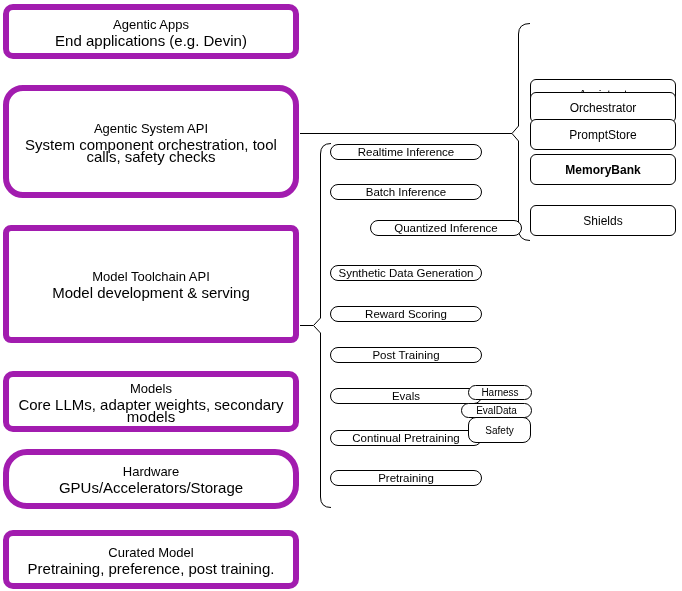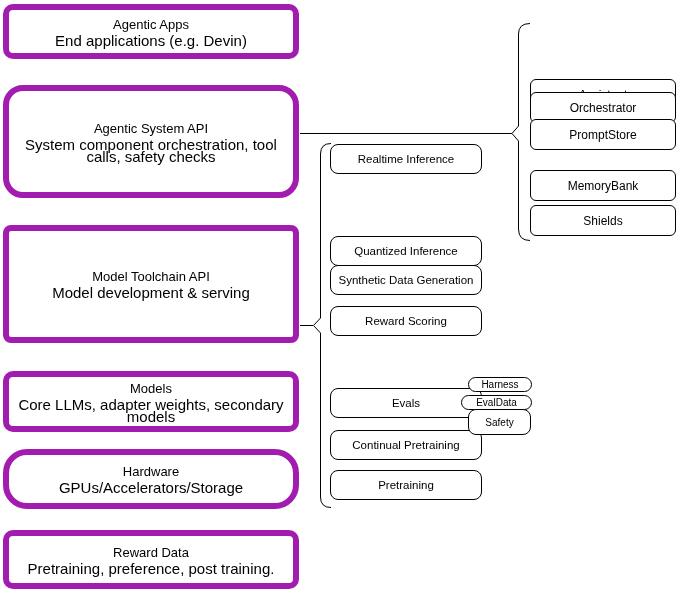--- a/index.html
+++ b/index.html
@@ -37,34 +37,35 @@
     position: absolute;
     border: 1px solid #000000;
     background: #ffffff;
     box-sizing: border-box;
     display: flex;
     align-items: center;
     justify-content: center;
     text-align: center;
     white-space: nowrap;
   }
-  .mid   { left: 330px; width: 152px; height: 30px; border-radius: 8px; font-size: 11.5px; }
+  .mid   { left: 330px; width: 152px; height: 16px; border-radius: 8px; font-size: 11.5px; }
   .right { left: 530px; width: 146px; height: 31px; border-radius: 6px; font-size: 12px; }
   .pill {
     position: absolute;
     border: 1px solid #000000;
     background: #ffffff;
     box-sizing: border-box;
     border-radius: 8px;
     display: flex;
     align-items: center;
     justify-content: center;
     font-size: 10px;
     white-space: nowrap;
     z-index: 3;
+    margin-top: 8px;
   }
 </style>
 </head>
 <body>
 
 <div class="canvas">
 
   <svg class="overlay" width="682" height="591" viewBox="0 0 682 591">
 
     <line x1="300" y1="133.5" x2="512" y2="133.5" stroke="#000000" stroke-width="1" fill="none"></line>
@@ -95,35 +96,37 @@
     <div class="layer-title">Models</div>
     <div class="layer-sub">Core LLMs, adapter weights, secondary models</div>
   </div>
 
   <div class="layer-box" style="top:449px; height:60px; border-radius:24px;">
     <div class="layer-title">Hardware</div>
     <div class="layer-sub">GPUs/Accelerators/Storage</div>
   </div>
 
   <div class="layer-box" style="top:530px; height:59px; border-radius:10px;">
-    <div class="layer-title">Reward Data</div>
+    <div class="layer-title">Curated Model</div>
     <div class="layer-sub">Pretraining, preference, post training.</div>
   </div>
 
   <div class="node mid" style="top:144px;">Realtime Inference</div>
-  <div class="node mid" style="top:236px;">Quantized Inference</div>
+  <div class="node mid" style="top:184px;">Batch Inference</div>
+  <div class="node mid" style="top:220px;margin-left:40px;">Quantized Inference</div>
   <div class="node mid" style="top:265px;">Synthetic Data Generation</div>
   <div class="node mid" style="top:306px;">Reward Scoring</div>
+  <div class="node mid" style="top:347px;">Post Training</div>
   <div class="node mid" style="top:388px;">Evals</div>
   <div class="node mid" style="top:430px;">Continual Pretraining</div>
   <div class="node mid" style="top:470px;">Pretraining</div>
 
   <div class="pill" style="left:468px; top:377px; width:64px; height:15px;">Harness</div>
   <div class="pill" style="left:461px; top:395px; width:71px; height:15px;">EvalData</div>
   <div class="pill" style="left:468px; top:409px; width:63px; height:26px;">Safety</div>
 
   <div class="node right" style="top:35px;margin-top:44px;">Assistant</div>
   <div class="node right" style="top:76px;margin-top:16px;">Orchestrator</div>
   <div class="node right" style="top:119px;">PromptStore</div>
-  <div class="node right" style="top:170px;">MemoryBank</div>
+  <div class="node right" style="top:154px;font-weight:bold;">MemoryBank</div>
   <div class="node right" style="top:205px;">Shields</div>
 
 </div>
 
 </body></html>

